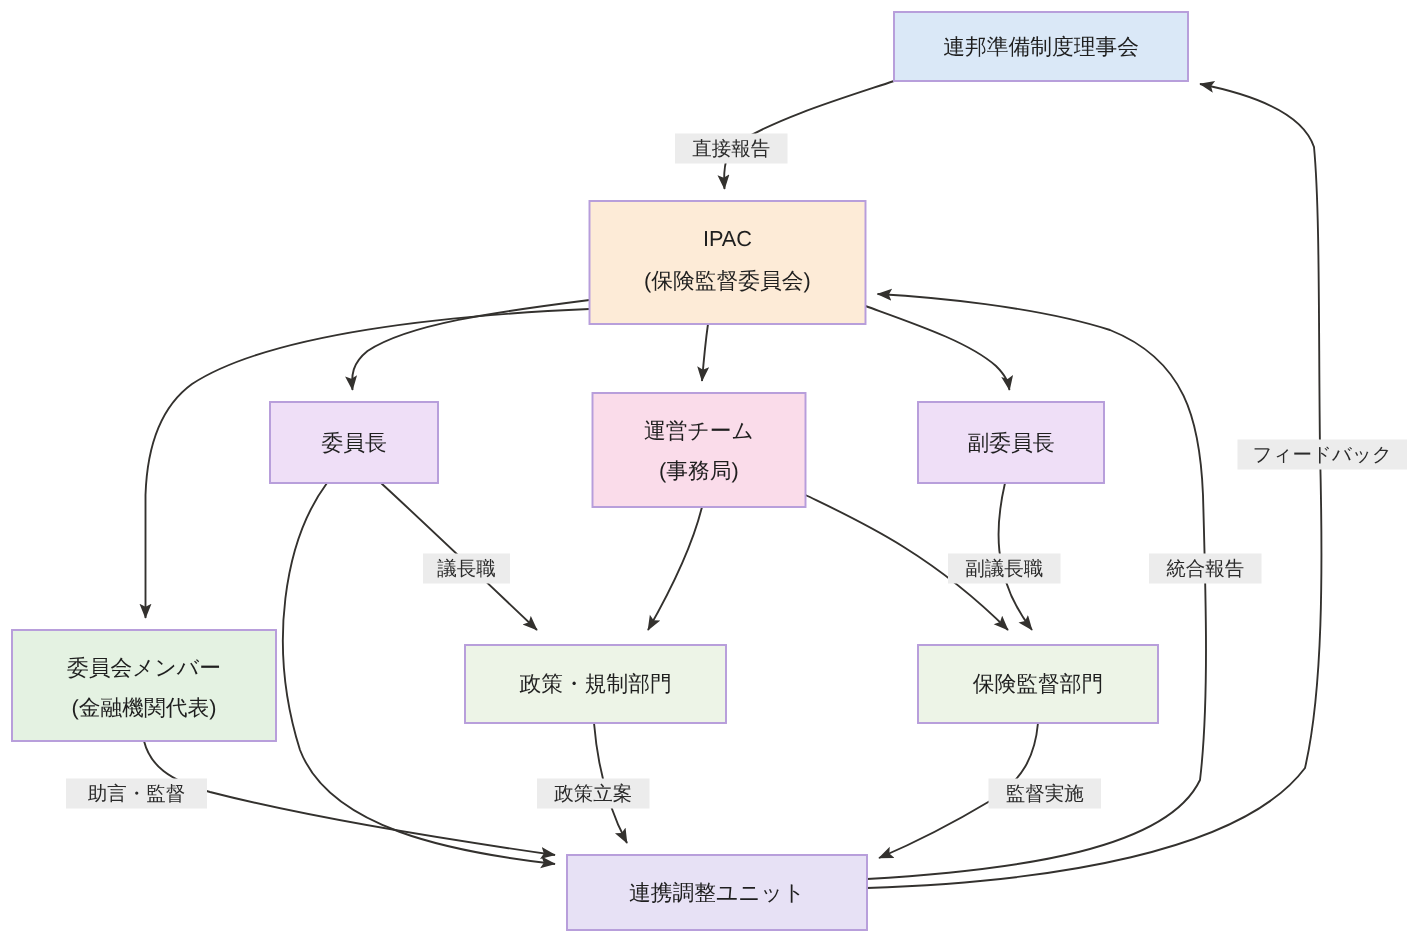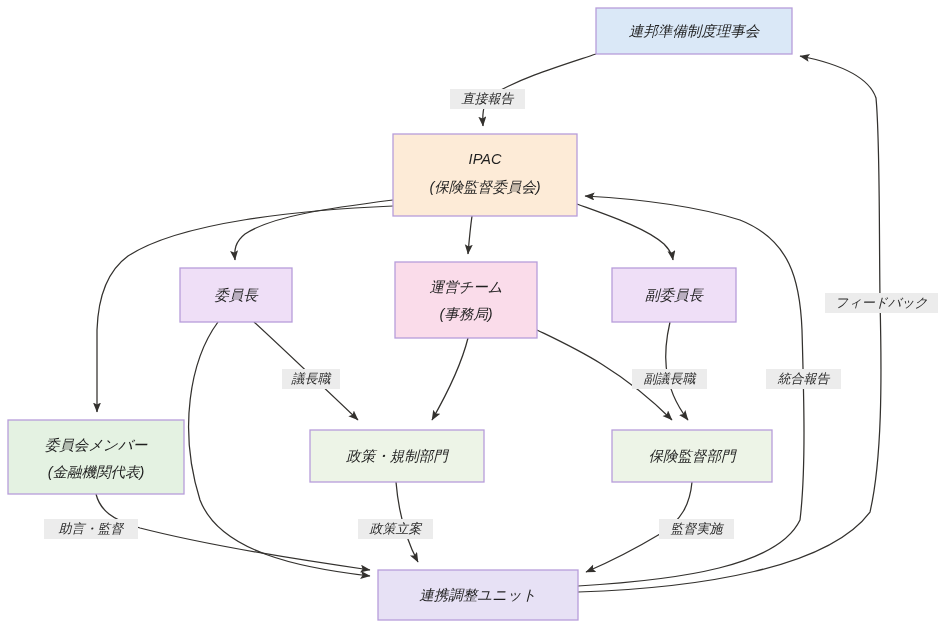--- a/index.html
+++ b/index.html
@@ -10,21 +10,20 @@
   body {
     width: 945px;
     height: 630px;
     font-family: "Liberation Sans", "DejaVu Sans", sans-serif;
     overflow: hidden;
   }
   #diagram-root {
     position: relative;
     width: 945px;
     height: 592px;
-    font-style: italic;
   }
   svg#flow {
     position: absolute;
     top: 0;
     left: 0;
     width: 945px;
     height: 630px;
   }
   .node-rect {
     stroke: #b79ddb;

